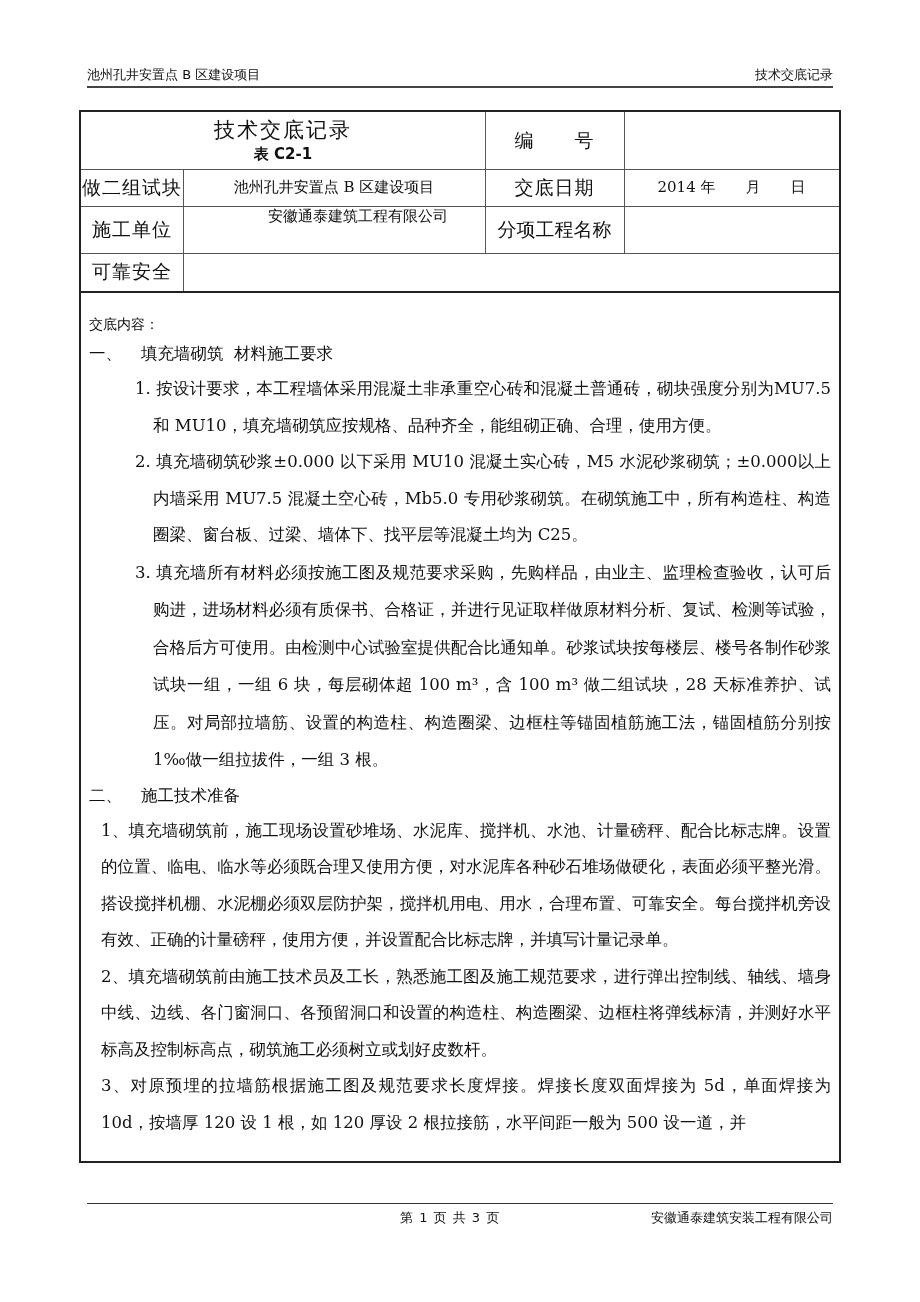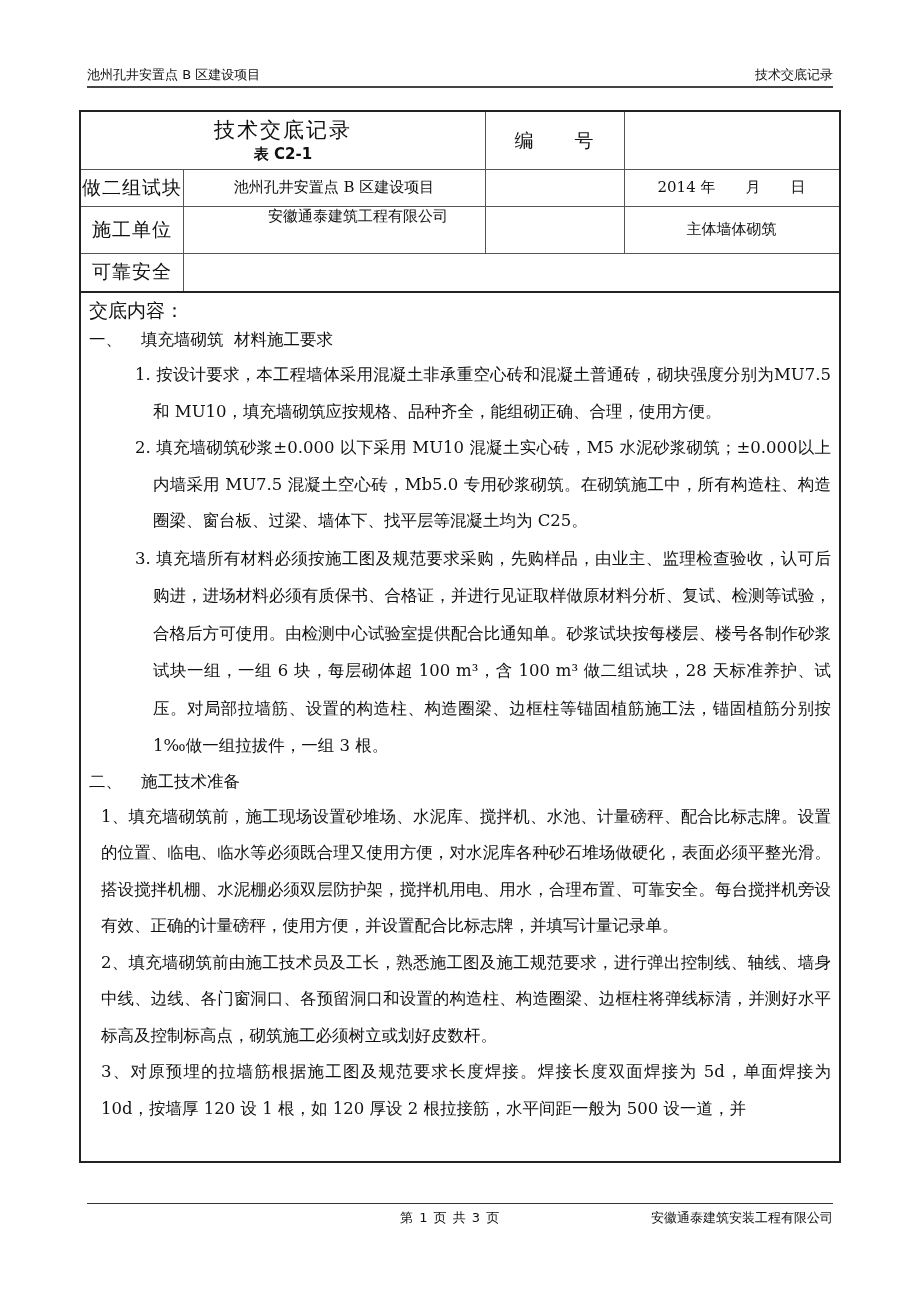--- a/index.html
+++ b/index.html
@@ -19,21 +19,21 @@
   .cell { position: absolute; box-sizing: border-box; display: flex; align-items: center; justify-content: center; }
   .hl { position: absolute; left: 0; right: 0; border-top: 1px solid #555; }
   .hl.thick { border-top: 2px solid #222; }
   .vl { position: absolute; border-left: 1px solid #555; }
   .label { font-family: "DejaVu Sans", sans-serif; font-size: 19px; letter-spacing: 1px; text-align: right; }
   .val { font-size: 15px; }
   .title-main { font-family: "DejaVu Sans", sans-serif; font-size: 21px; letter-spacing: 2px; line-height: 26px; }
   .title-sub { font-family: "DejaVu Sans", sans-serif; font-size: 15px; font-weight: bold; line-height: 22px; }
 
   .content { position: absolute; left: 8px; right: 8px; top: 183px; font-size: 16.5px; }
-  .content .sec-label { font-family: "DejaVu Sans", sans-serif; font-size: 19px; line-height: 26px; margin-top: 2px; }
+  .content .sec-label { font-family: "DejaVu Sans", sans-serif; font-size: 14px; line-height: 26px; margin-top: 16px; }
   .content .heading { line-height: 34px; }
   .content .heading .num { display: inline-block; width: 52px; }
   .content p { margin: 0; line-height: 36.5px; text-align: justify; }
   .content .item1 { padding-left: 46px; text-indent: -18px; margin-left: 18px; }
   .content .item2 { padding-left: 0; margin-left: 12px; }
 </style>
 </head>
 <body>
 
 <div class="hdr">
@@ -54,25 +54,26 @@
 
   <div class="cell" style="left:0; top:0; width:404px; height:57px; flex-direction:column;">
     <div class="title-main">技术交底记录</div>
     <div class="title-sub">表 C2-1</div>
   </div>
   <div class="cell label" style="left:404px; top:0; width:139px; height:57px;">编　　号</div>
   <div class="cell val" style="left:543px; top:0; width:215px; height:57px;"></div>
 
   <div class="cell label" style="left:0; top:57px; width:102px; height:37px;">做二组试块</div>
   <div class="cell val" style="left:102px; top:57px; width:302px; height:37px;">池州孔井安置点 B 区建设项目</div>
+  <div class="cell label" style="left:404px; top:57px; width:139px; height:37px;">交底日期</div>
   <div class="cell val" style="left:543px; top:57px; width:215px; height:37px; white-space:pre;">2014 年　　月　　日</div>
 
   <div class="cell label" style="left:0; top:94px; width:102px; height:47px;">施工单位</div>
   <div class="cell val" style="left:102px; top:81px; width:302px; height:47px;margin-left:24px;">安徽通泰建筑工程有限公司</div>
-  <div class="cell val" style="left:543px; top:94px; width:215px; height:47px;">主体墙体砌筑</div>
+  <div class="cell label" style="left:404px; top:94px; width:139px; height:47px; letter-spacing:0;">分项工程名称</div>
 
   <div class="cell label" style="left:0; top:141px; width:102px; height:38px;">可靠安全</div>
   <div class="cell val" style="left:102px; top:141px; width:656px; height:38px;"></div>
 
   <div class="content">
     <div class="sec-label">交底内容：</div>
 
     <div class="heading">
       <span class="num">一、</span><span style="white-space:pre;">填充墙砌筑  材料施工要求</span>
     </div>

